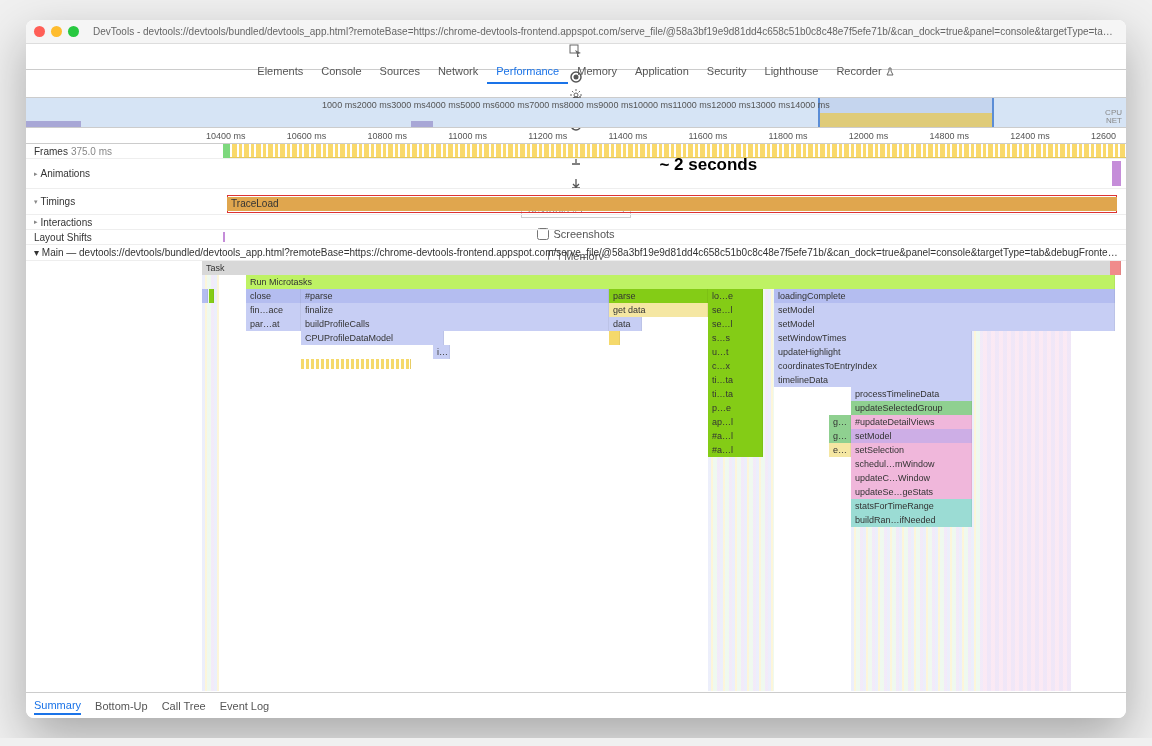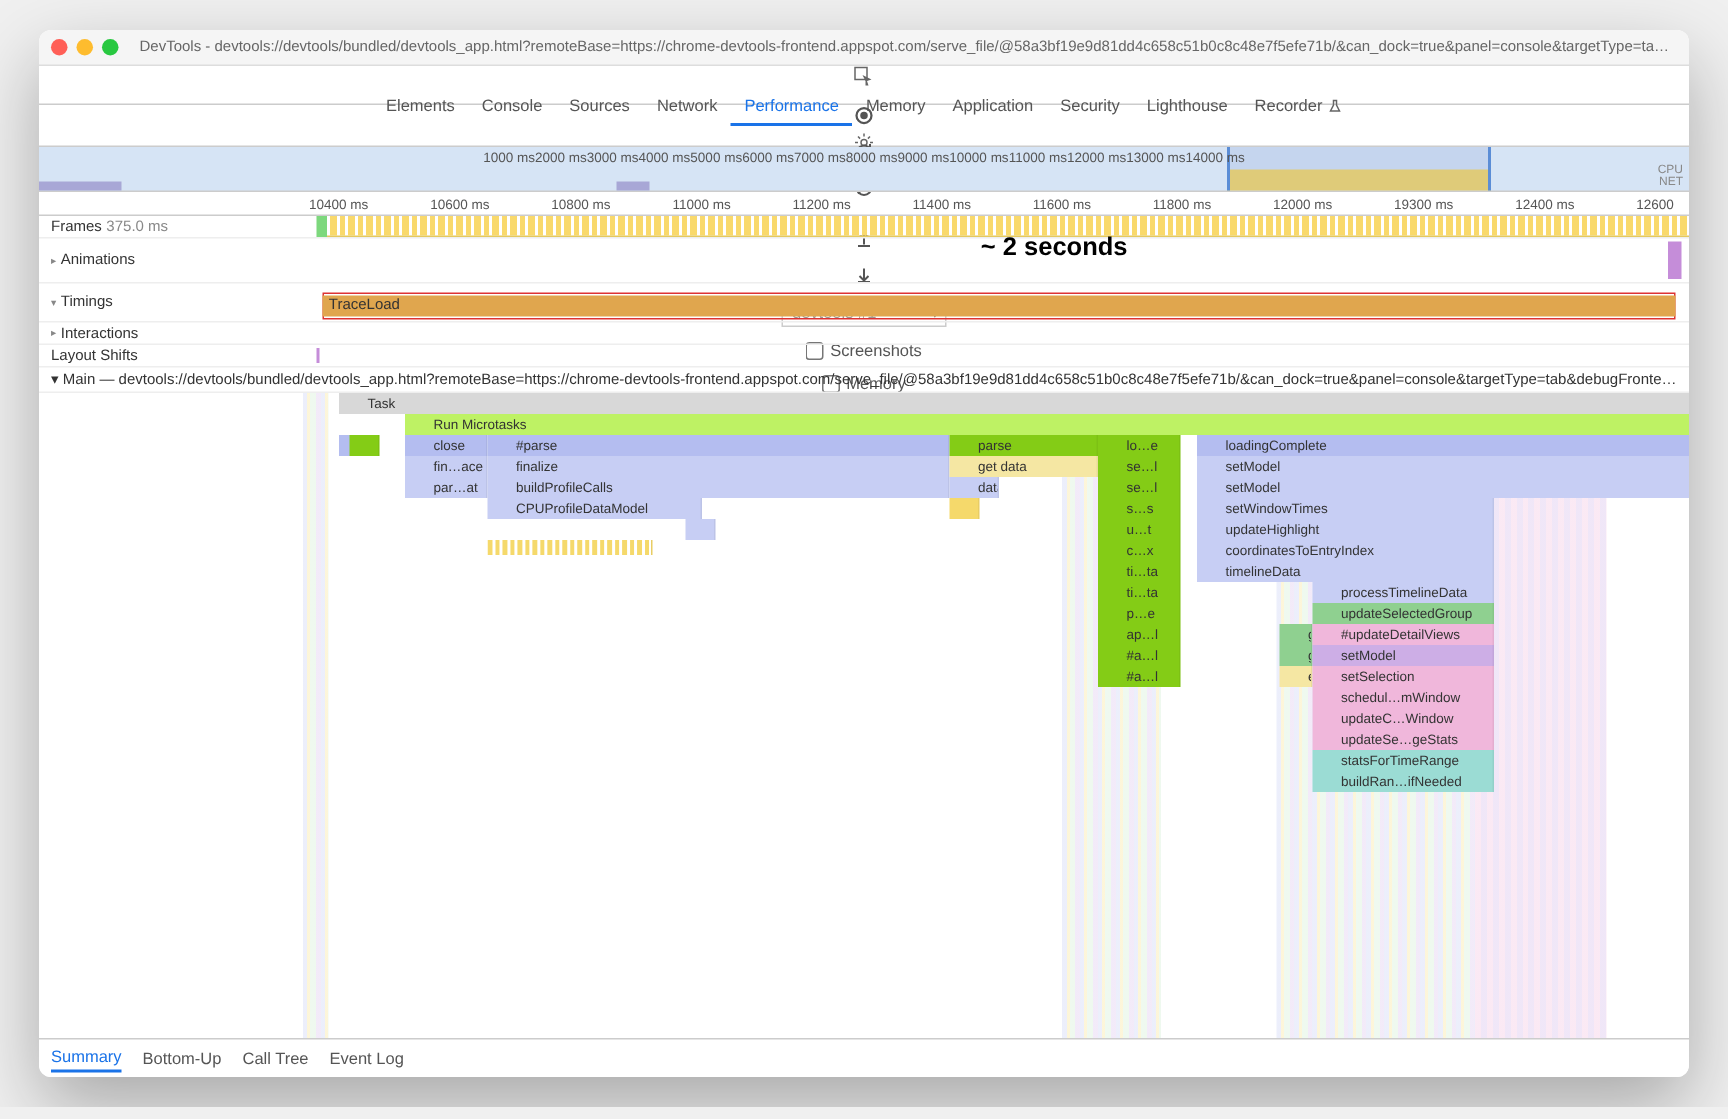--- a/index.html
+++ b/index.html
@@ -26,34 +26,34 @@
 .toolbar .spacer { flex: 1; }
 .overview { height: 30px; background: #d6e4f5; border-bottom: 1px solid #ccc; position: relative; font-size: 9px; color: #555; }
 .overview .ticks { display: flex; justify-content: center; padding: 2px 8px 0; position: relative; z-index: 2; }
 .overview .selwin { position: absolute; top: 0; bottom: 0; background: rgba(100,130,200,0.15); border-left: 2px solid #5b8dd6; border-right: 2px solid #5b8dd6; z-index: 1; }
 .overview .flames { position: absolute; bottom: 0; left: 0; right: 0; height: 14px; z-index: 0; display: flex; align-items: flex-end; }
 .overview .flame-seg { height: 10px; }
 .sidedots { position: absolute; right: 4px; bottom: 2px; font-size: 8px; color: #888; line-height: 8px; text-align: right; z-index: 3; }
 .ruler { height: 16px; border-bottom: 1px solid #ccc; display: flex; align-items: center; font-size: 9px; color: #555; }
 .ruler .lbl { width: 180px; }
 .ruler .ticks { flex: 1; display: flex; justify-content: space-between; padding-right: 10px; }
-.trackrow { display: flex; border-bottom: 1px solid #eee; font-size: 10px; color: #333; min-height: 14px; align-items: center; position: relative; }
+.trackrow { display: flex; border-bottom: 1px solid #eee; font-size: 10px; color: #333; min-height: 14px; align-items: center; position: relative; gap: 12px; }
 .trackrow .lbl { width: 180px; padding-left: 8px; display: flex; align-items: center; gap: 3px; }
 .trackrow .tri { font-size: 7px; color: #888; }
 .trackrow .content { flex: 1; position: relative; height: 100%; min-height: 14px; }
 .frames-bar { position: absolute; inset: 0; background: repeating-linear-gradient(90deg, #f9d96b 0 3px, #fff 3px 5px, #f9d96b 5px 10px, #fff 10px 12px); border-bottom: 1px solid #e5c95e; }
 .green-seg { position: absolute; top: 0; bottom: 0; background: #7dd87d; }
 .purple-seg { position: absolute; top: 2px; bottom: 2px; background: #c58dd9; }
 .anno { position: absolute; left: 54%; top: -4px; transform: translateX(-50%); font-size: 17px; font-weight: 700; color: #000; z-index: 5; white-space: nowrap; }
 .traceload-wrap { position: relative; height: 20px; }
 .traceload-border { position: absolute; left: 0; right: 0; top: 1px; bottom: 1px; border: 1px solid #dd3333; }
 .traceload { position: absolute; left: 0; right: 0; top: 3px; bottom: 3px; background: #e0a64e; color: #333; font-size: 10px; padding-left: 4px; line-height: 14px; }
 .mainlabel { font-size: 10px; color: #333; padding: 2px 8px; white-space: nowrap; overflow: hidden; text-overflow: ellipsis; border-bottom: 1px solid #eee; }
 .flamechart { position: relative; height: 440px; overflow: hidden; font-size: 9px; }
-.fc-row { position: absolute; height: 14px; line-height: 14px; white-space: nowrap; overflow: hidden; padding-left: 19px; color: #333; border-right: 1px solid rgba(0,0,0,0.05); margin-left: 24px; }
+.fc-row { position: absolute; height: 14px; line-height: 14px; white-space: nowrap; overflow: hidden; padding-left: 4px; color: #333; border-right: 1px solid rgba(0,0,0,0.05); }
 .c-task { background: #d8d8d8; }
 .c-run  { background: #bef264; }
 .c-blue { background: #b4bdf0; }
 .c-lblue{ background: #c7cef4; }
 .c-green{ background: #84cc16; }
 .c-dgreen{ background: #8fd090; }
 .c-teal { background: #9bdcd4; }
 .c-pink { background: #f0b7db; }
 .c-purp { background: #cdaee6; }
 .c-yel  { background: #f5d96b; }
@@ -207,21 +207,21 @@
     <div class="ticks">
       <span>10400 ms</span>
       <span>10600 ms</span>
       <span>10800 ms</span>
       <span>11000 ms</span>
       <span>11200 ms</span>
       <span>11400 ms</span>
       <span>11600 ms</span>
       <span>11800 ms</span>
       <span>12000 ms</span>
-      <span>19300 ms</span>
+      <span>14800 ms</span>
       <span>12400 ms</span>
       <span>12600</span>
     </div>
   </div>
 
   <div class="trackrow">
     <div class="lbl">
           <span>Frames</span> 
           <span style="color:#888">375.0 ms</span>
         </div>

